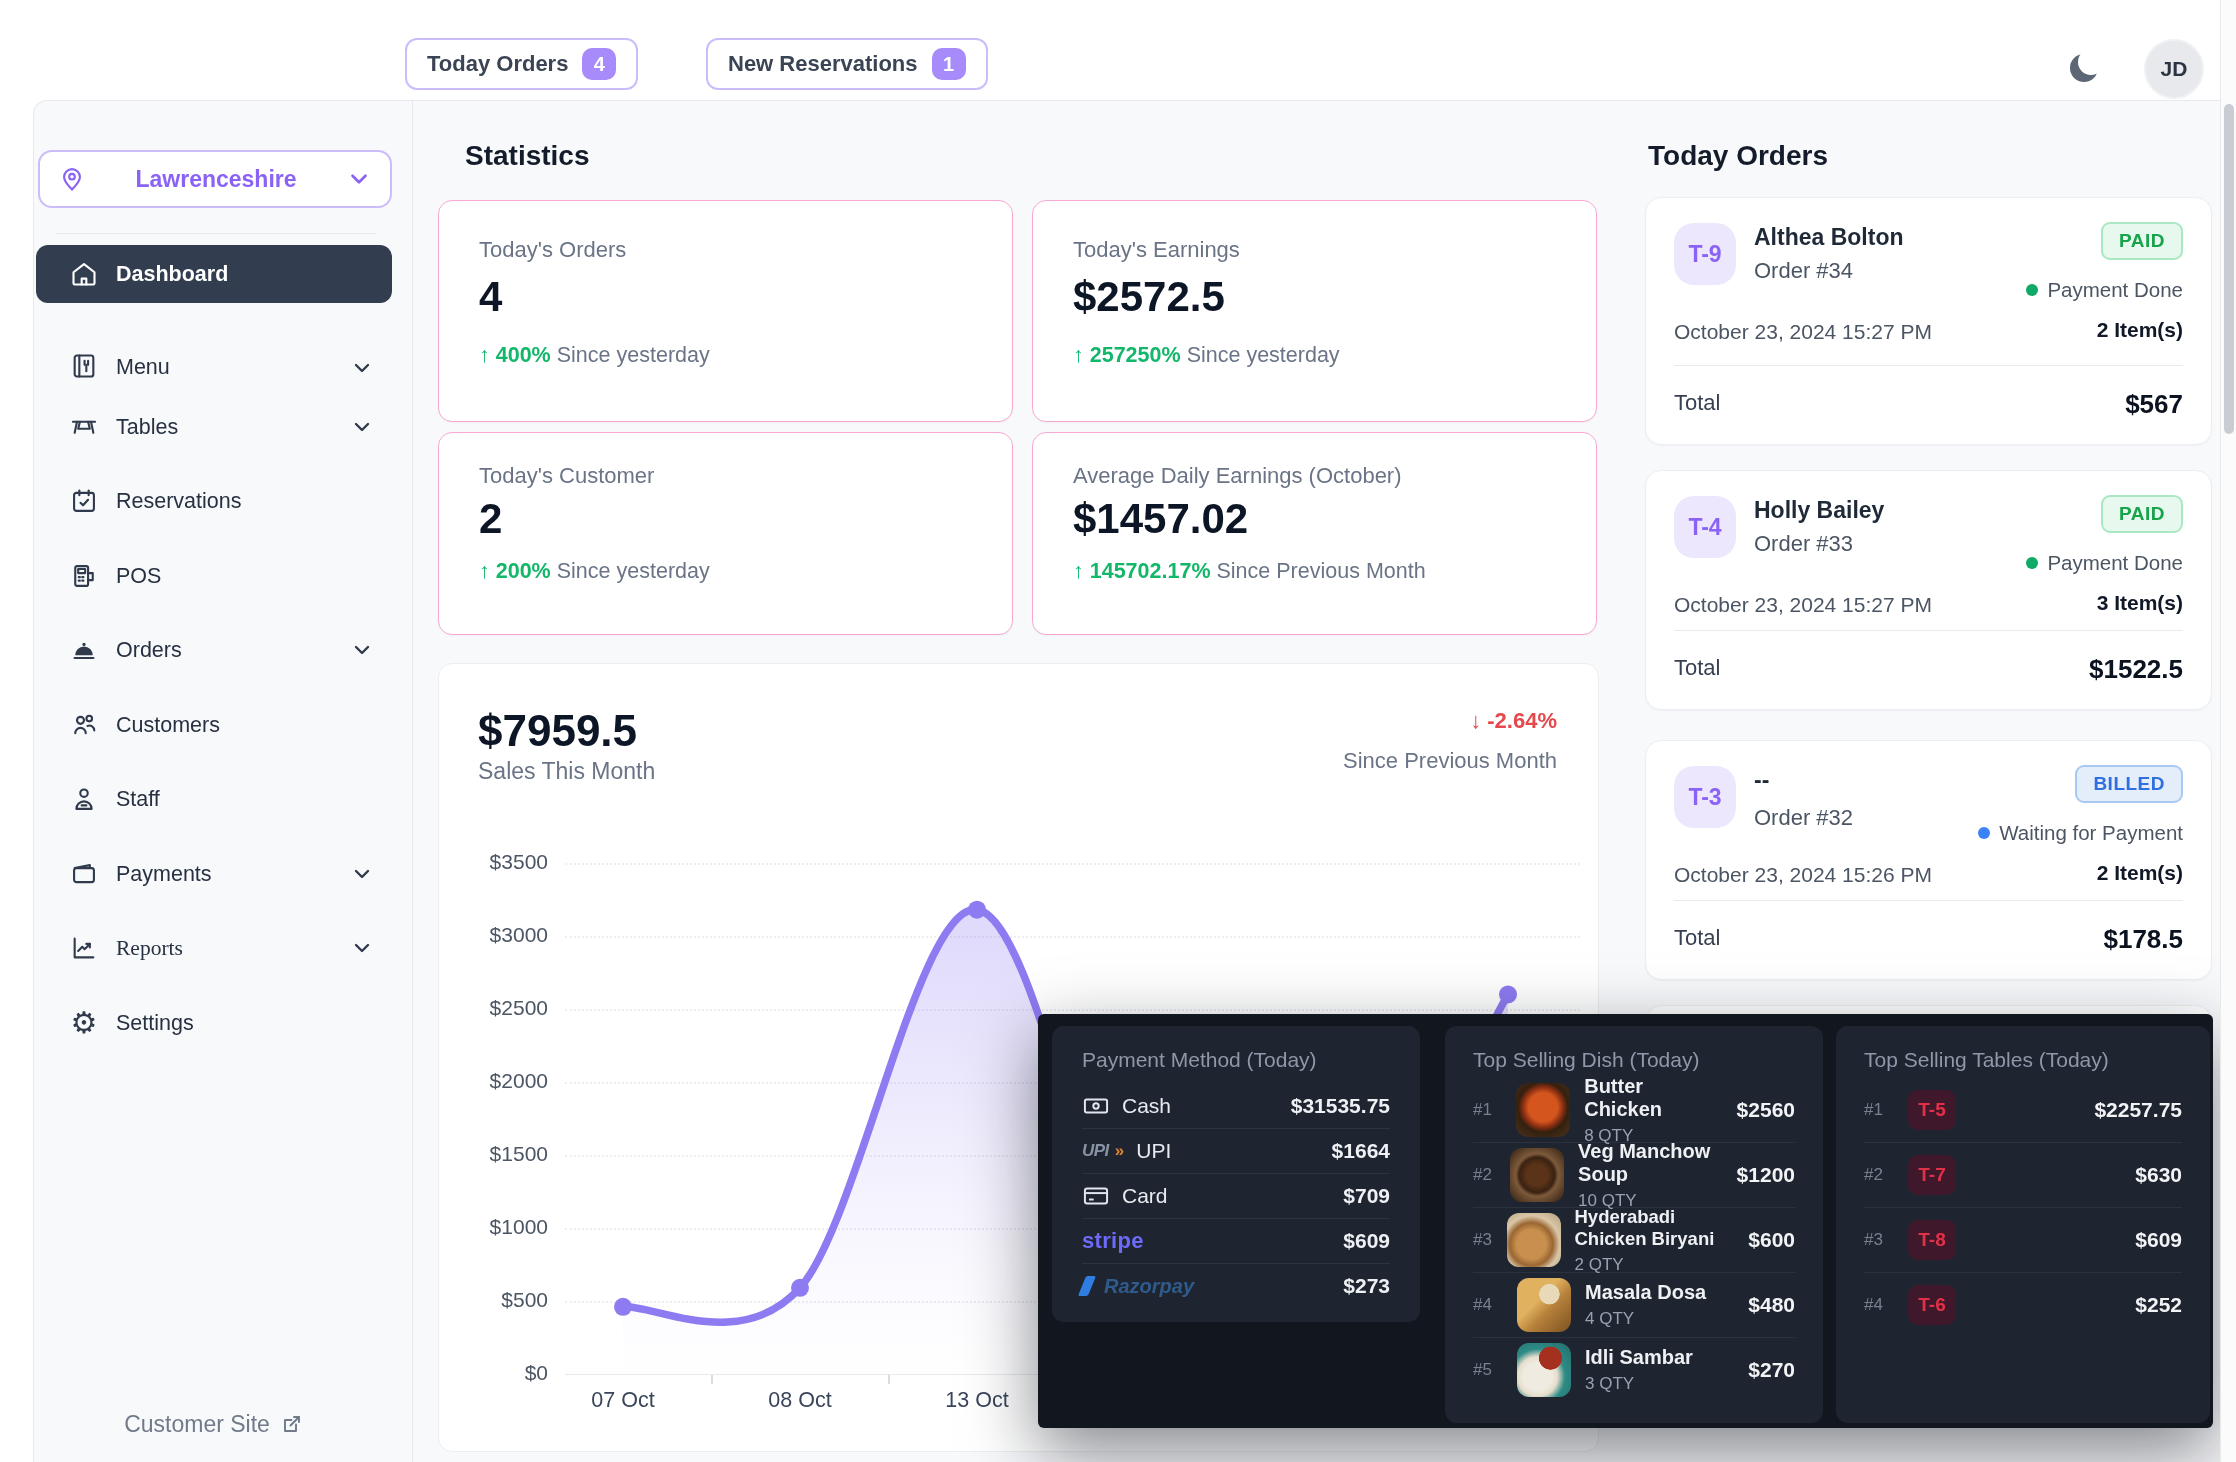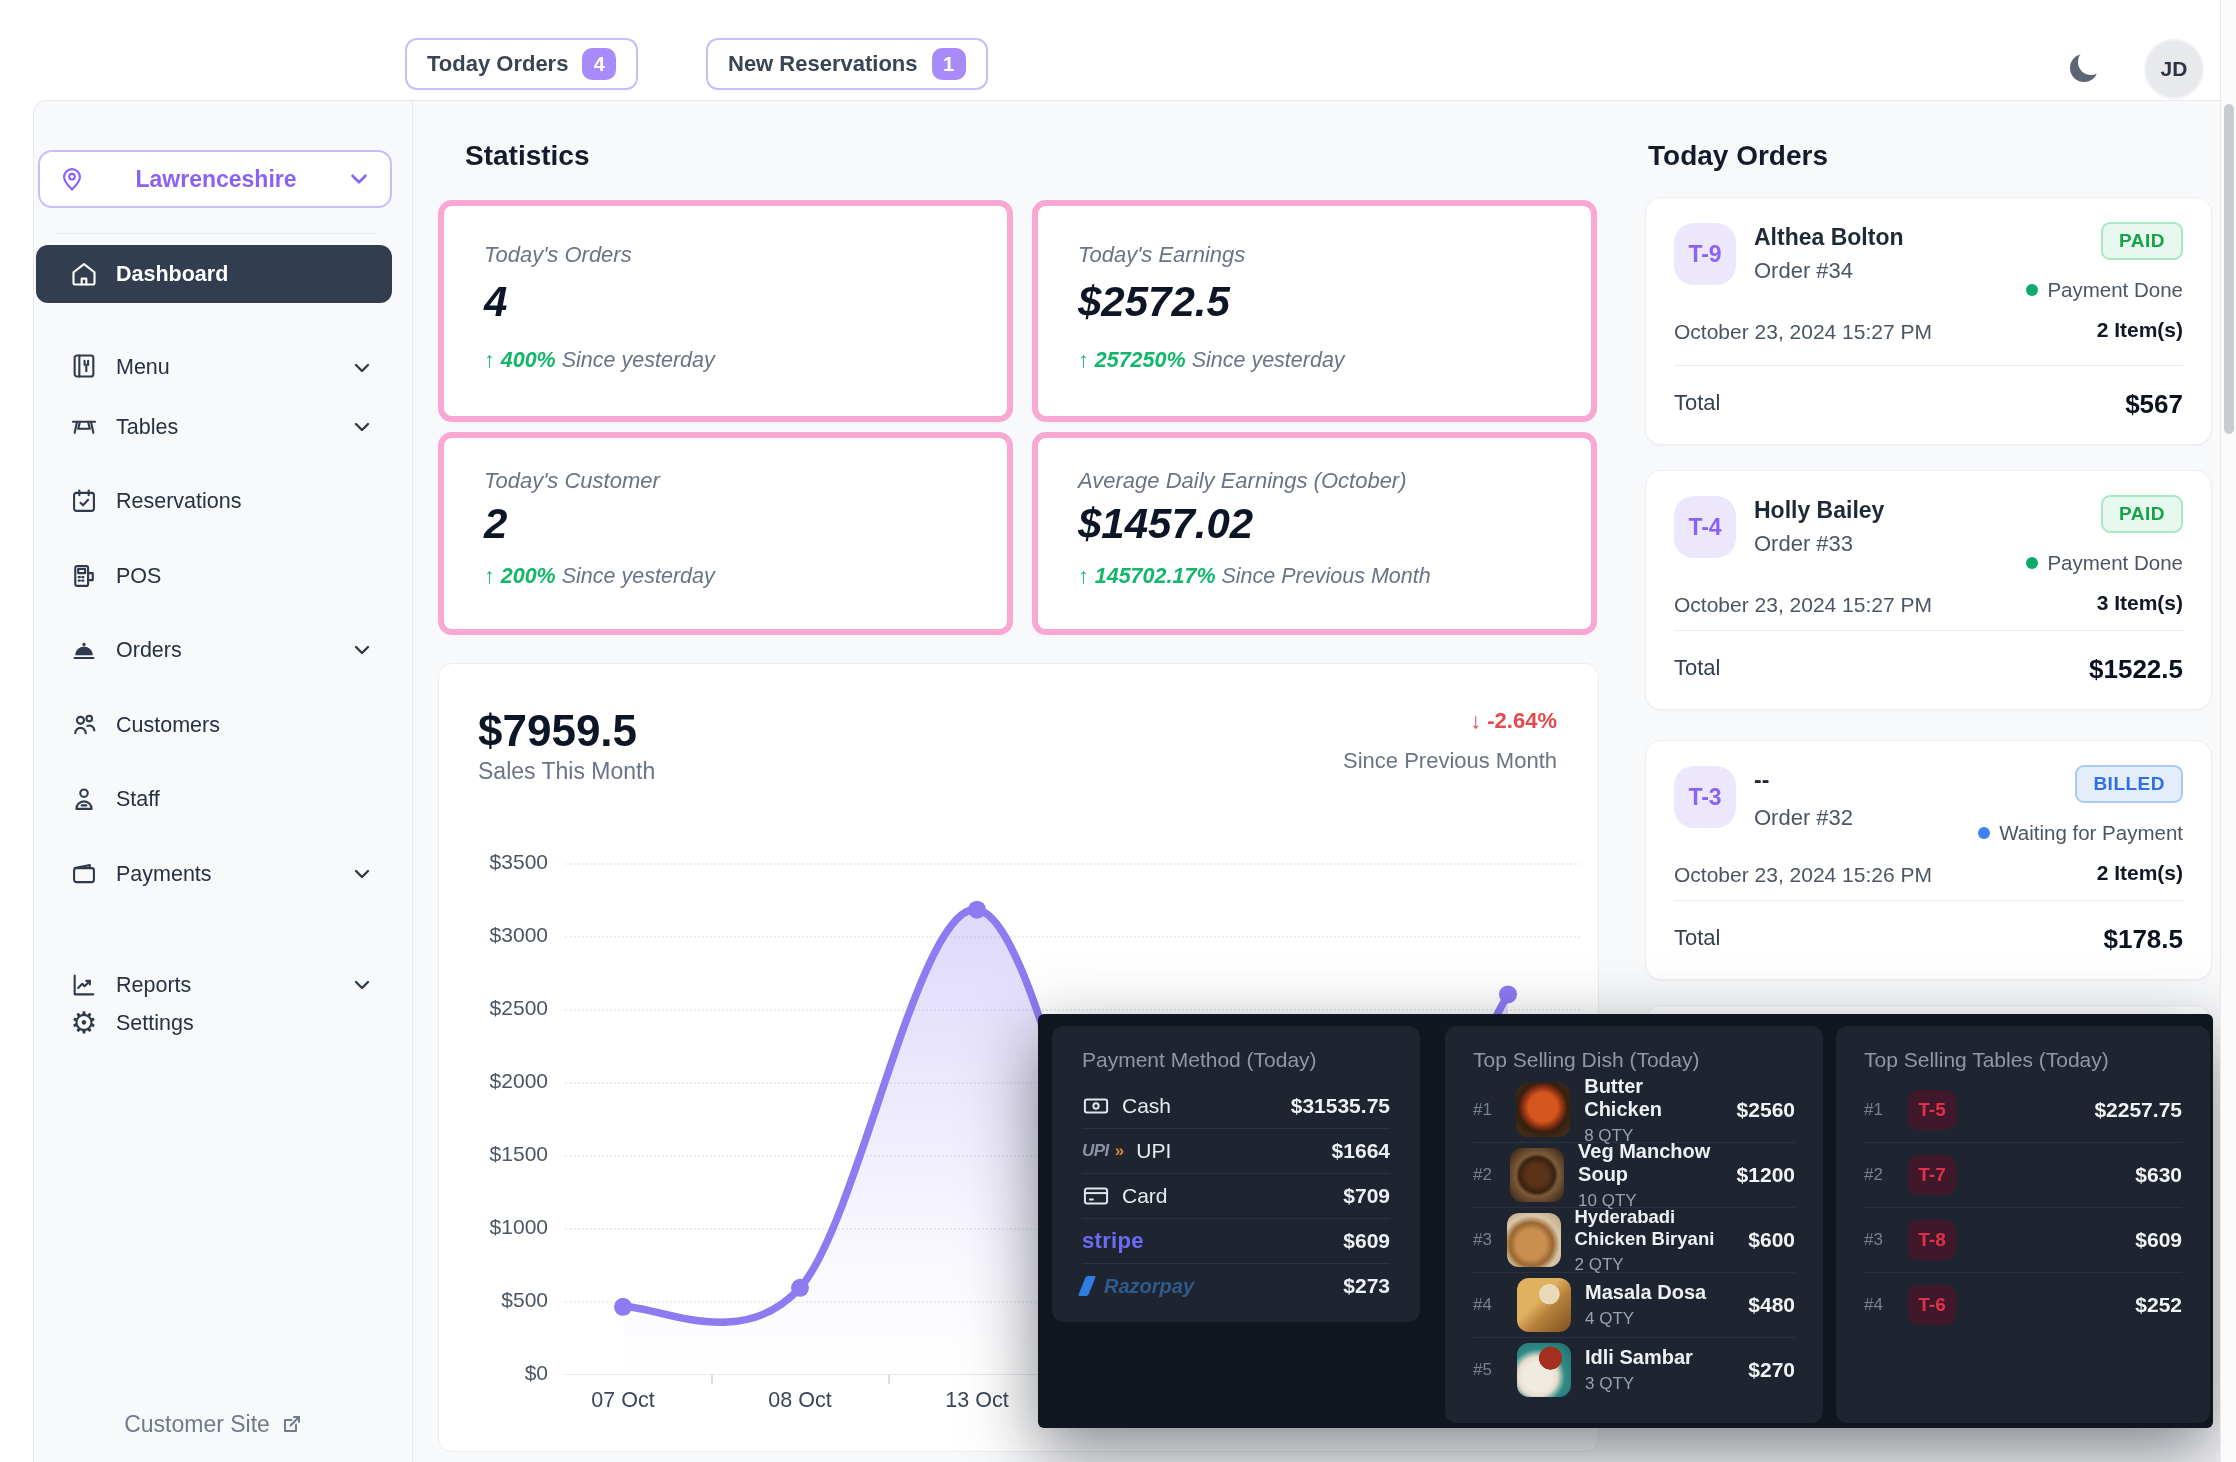--- a/index.html
+++ b/index.html
@@ -30,22 +30,22 @@
             padding:0 18px 0 34px;box-sizing:border-box;gap:18px;cursor:pointer;}
   .nav-item .nav-label{font-size:21.5px;font-weight:500;color:#273142;}
   .nav-item.active{background:#323e4f;}
   .nav-item.active .nav-label{color:#fff;font-weight:700;}
   .nav-item .chev{margin-left:auto;}
   .cust-site{left:36px;top:1402px;width:356px;height:44px;display:flex;align-items:center;justify-content:center;
              gap:10px;color:#707a89;font-size:23px;cursor:pointer;}
   
   .section-h{font-size:28px;font-weight:700;color:#141c2b;}
   
-  .stat-card{background:#fff;border:6px solid #f9a8d4;border-radius:14px;box-shadow:0 1px 2px rgba(16,24,40,.04);
-             box-sizing:border-box;padding:36px 40px;font-style:italic;}
+  .stat-card{background:#fff;border:1px solid #f9a8d4;border-radius:14px;box-shadow:0 1px 2px rgba(16,24,40,.04);
+             box-sizing:border-box;padding:36px 40px;}
   .stat-label{font-size:22px;color:#6a7486;}
   .stat-value{font-size:42px;font-weight:800;color:#0d1626;margin-top:10px;}
   .stat-delta{margin-top:22px;font-size:21.5px;color:#6a7486;display:flex;align-items:center;gap:6px;}
   .up{color:#12b76a;font-weight:700;}
   .down{color:#e5484d;font-weight:700;}
   
   .chart-card{left:438px;top:663px;width:1159px;height:787px;background:#fff;border:1px solid #eceef2;
               border-radius:14px;z-index:1;}
   .chart-total{left:478px;top:706px;font-size:44px;font-weight:800;color:#0d1626;z-index:2;}
   .chart-sub{left:478px;top:758px;font-size:23px;color:#6a7486;z-index:2;}
@@ -242,21 +242,21 @@
     <svg width="28" height="28" viewBox="0 0 24 24" fill="none" stroke="#2f3a4c" stroke-width="1.8" stroke-linecap="round" stroke-linejoin="round">
       <rect x="3.5" y="7" width="17" height="12" rx="2"></rect>
         <path d="M4 6.8 17 4.4v2.4"></path>
     </svg>
     <span class="nav-label">Payments</span>
     <svg class="chev" width="24" height="24" viewBox="0 0 24 24" fill="none" stroke="#2f3a4c" stroke-width="2.4" stroke-linecap="round" stroke-linejoin="round">
         <polyline points="6 9 12 15 18 9"></polyline>
       </svg>
   </div>
 
-  <div class="abs nav-item" style="top:956px;">
+  <div class="abs nav-item" style="top:919px;font-family:Liberation Serif, serif;">
     <svg width="28" height="28" viewBox="0 0 24 24" fill="none" stroke="#2f3a4c" stroke-width="1.8" stroke-linecap="round" stroke-linejoin="round">
       <path d="M4 4v16h16"></path>
         <polyline points="7 14.5 10.5 11 12.5 13 17 8.5"></polyline>
         <polyline points="14 8.5 17 8.5 17 11.5"></polyline>
     </svg>
     <span class="nav-label">Reports</span>
     <svg class="chev" width="24" height="24" viewBox="0 0 24 24" fill="none" stroke="#2f3a4c" stroke-width="2.4" stroke-linecap="round" stroke-linejoin="round">
         <polyline points="6 9 12 15 18 9"></polyline>
       </svg>
   </div>

